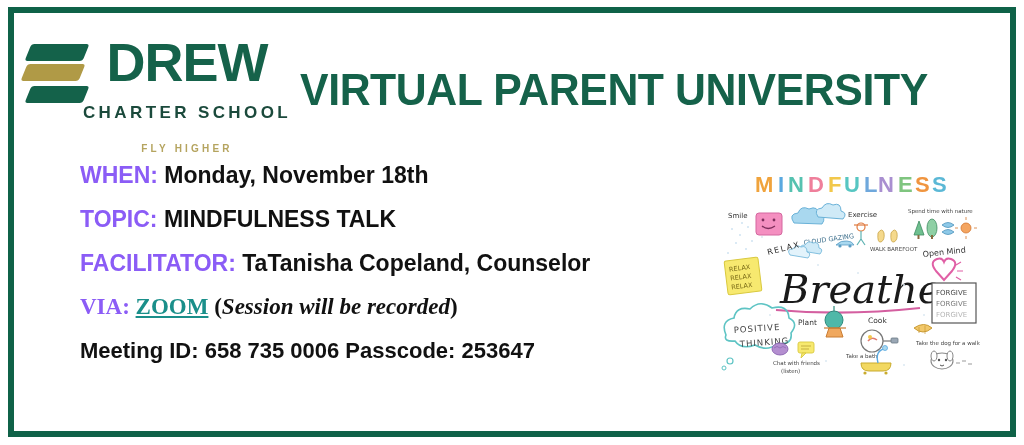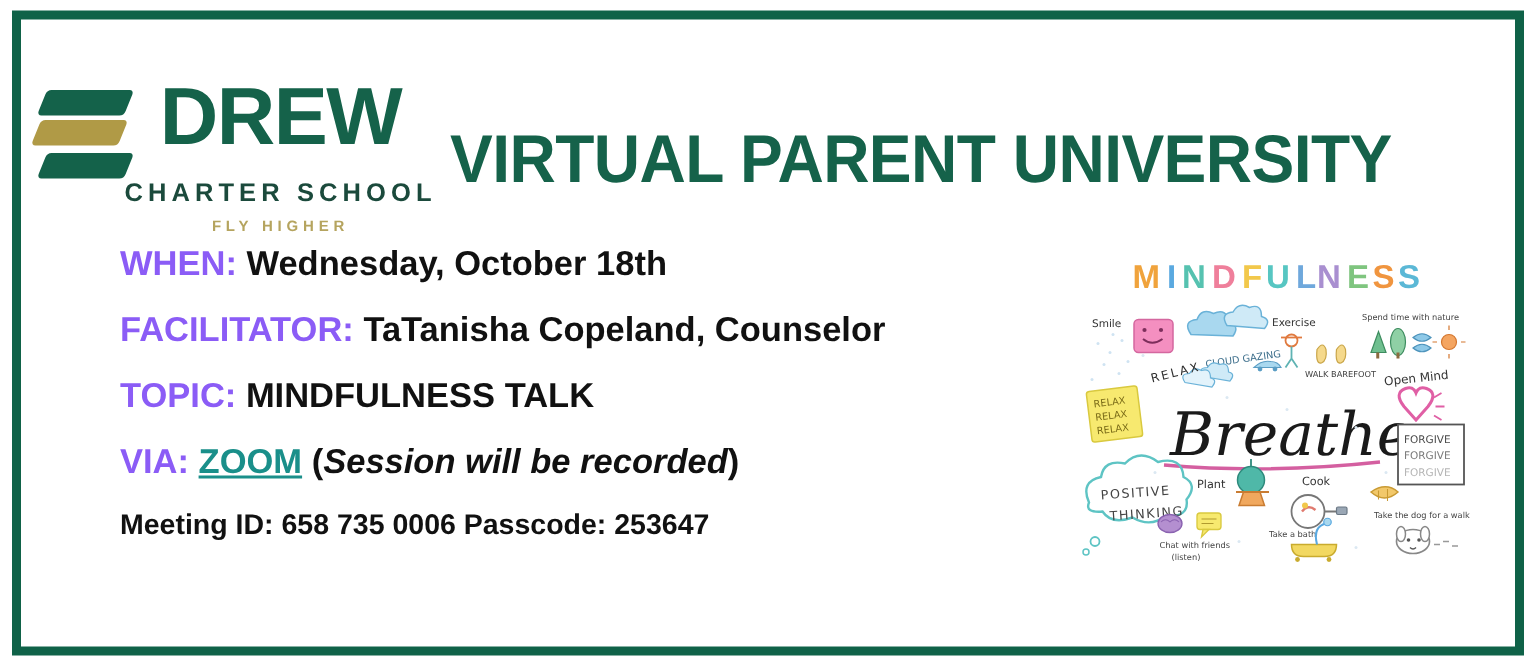--- a/index.html
+++ b/index.html
@@ -16,21 +16,21 @@
   
   .frame{
     position:absolute;left:8px;top:7px;
     width:1008px;height:430px;
     border:6px solid #0f6248;
     box-sizing:border-box;
     background:#ffffff;
   }
   
   .header{
-    position:absolute;left:0;top:38px;width:100%;height:125px;
+    position:absolute;left:0;top:22px;width:100%;height:125px;
   }
   
   .logo-mark{
     position:absolute;left:22px;top:20px;width:66px;height:72px;
   }
   .logo-mark .bar{
     position:absolute;left:0;width:62px;height:17px;
     transform:skewX(-22deg);
     border-radius:3px;
   }
@@ -44,42 +44,42 @@
     font-size:54px;font-weight:bold;color:#15624a;
     letter-spacing:-1px;line-height:52px;
     font-family:"Liberation Sans",sans-serif;
   }
   .logo-charter{
     font-size:17px;font-weight:bold;color:#1b4a3c;
     letter-spacing:3.4px;line-height:22px;margin-top:14px;
   }
   .logo-fly{
     font-size:10px;font-weight:bold;color:#b5a45f;
-    letter-spacing:3.2px;line-height:16px;margin-top:4px;
+    letter-spacing:3.2px;line-height:16px;margin-top:17px;
   }
   .main-title{
     position:absolute;left:300px;top:42px;
     font-size:45px;font-weight:bold;color:#15624a;
     letter-spacing:-0.4px;
     transform:scaleX(0.95);transform-origin:left center;
     white-space:nowrap;
   }
   
   .info{
     position:absolute;left:80px;top:163px;width:620px;
   }
   .row{
     font-size:23px;font-weight:bold;color:#111111;
     line-height:24px;margin-bottom:20px;white-space:nowrap;
   }
   .row .lbl{color:#8b5cf6;}
   .row.small{
-    font-size:19px;margin-bottom:0;
-  }
-  .row.via{}
+    font-size:22px;margin-bottom:0;
+  }
+  .row.via{font-family:Liberation Serif, serif;}
   .zoom-link{
     color:#1a8f8a;text-decoration:underline;font-weight:bold;
   }
   .paren{font-style:normal;}
   .ital{font-style:italic;}
   
   .poster{
     position:absolute;left:718px;top:165px;width:272px;height:212px;
     background:#ffffff;overflow:hidden;
   }
@@ -105,32 +105,32 @@
       <div class="logo-fly">FLY HIGHER</div>
     </div>
 
     <div class="main-title">VIRTUAL PARENT UNIVERSITY</div>
   </div>
 
   <div class="info">
 
     <div class="row">
       <span class="lbl">WHEN:</span>
-      <span class="val">Wednesday, October 18th</span>
-    </div>
-
+      <span class="val">Monday, November 18th</span>
+    </div>
+
+
+    <div class="row">
+      <span class="lbl">TOPIC:</span>
+      <span class="val">MINDFULNESS TALK</span>
+    </div>
 
     <div class="row">
       <span class="lbl">FACILITATOR:</span>
       <span class="val">TaTanisha Copeland, Counselor</span>
-    </div>
-
-    <div class="row">
-      <span class="lbl">TOPIC:</span>
-      <span class="val">MINDFULNESS TALK</span>
     </div>
 
     <div class="row via">
       <span class="lbl">VIA:</span>
       <a href="#" class="zoom-link">ZOOM</a>
       <span class="paren">(</span><span class="ital">Session will be recorded</span><span class="paren">)</span>
     </div>
 
     <div class="row small">Meeting ID: 658 735 0006  Passcode: 253647</div>
   </div>

